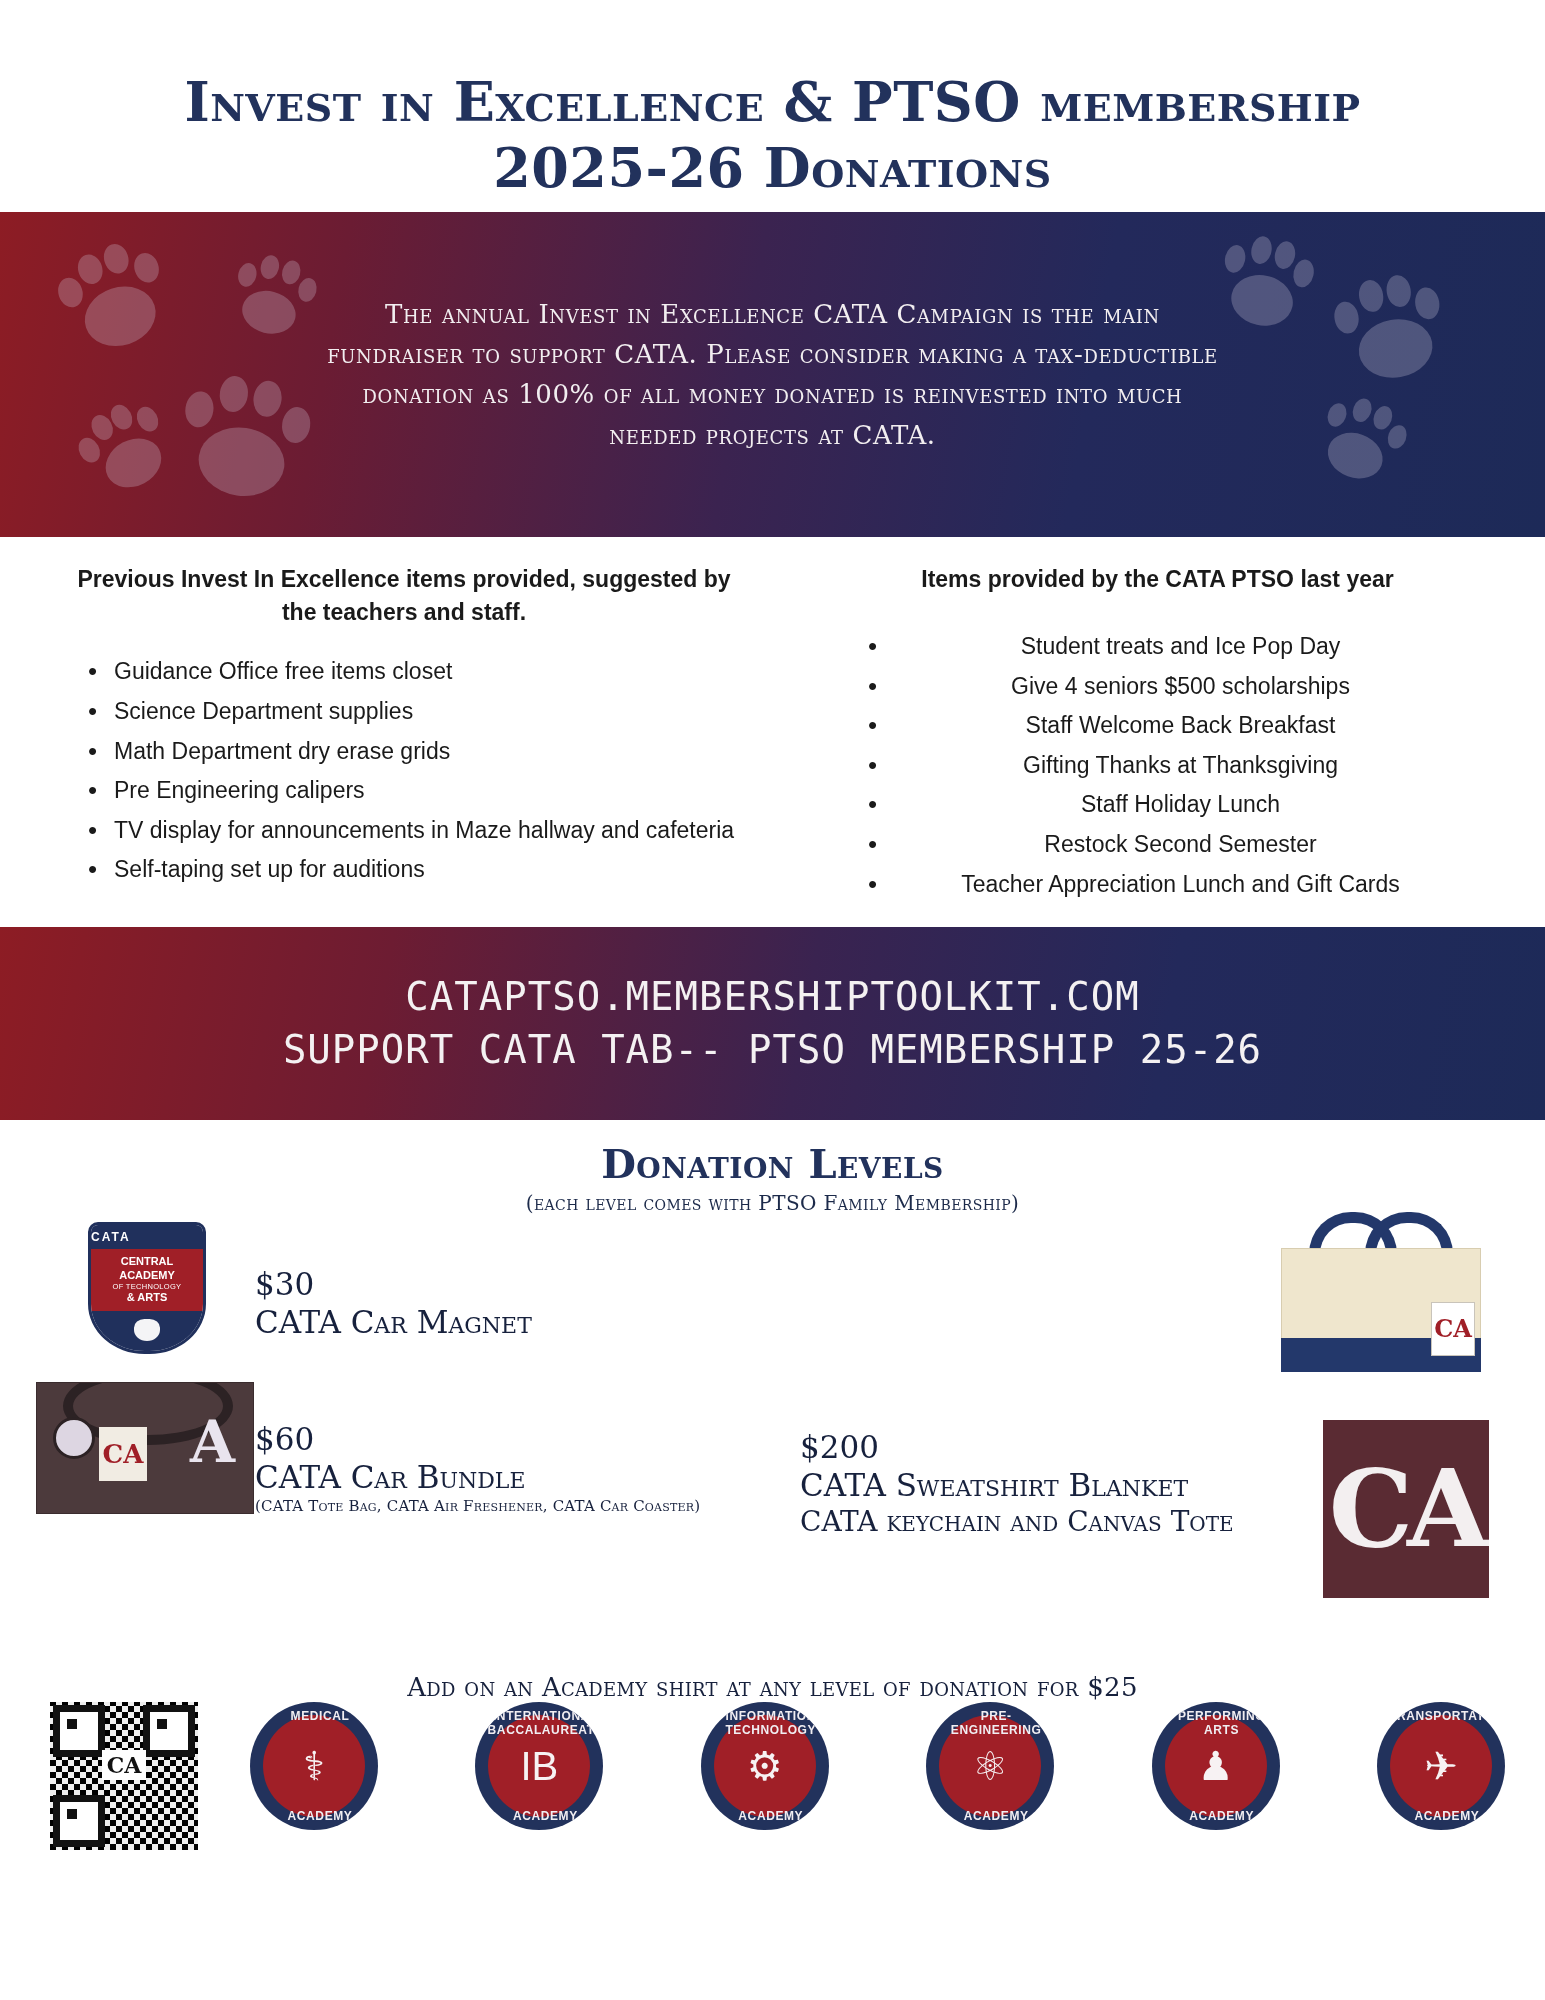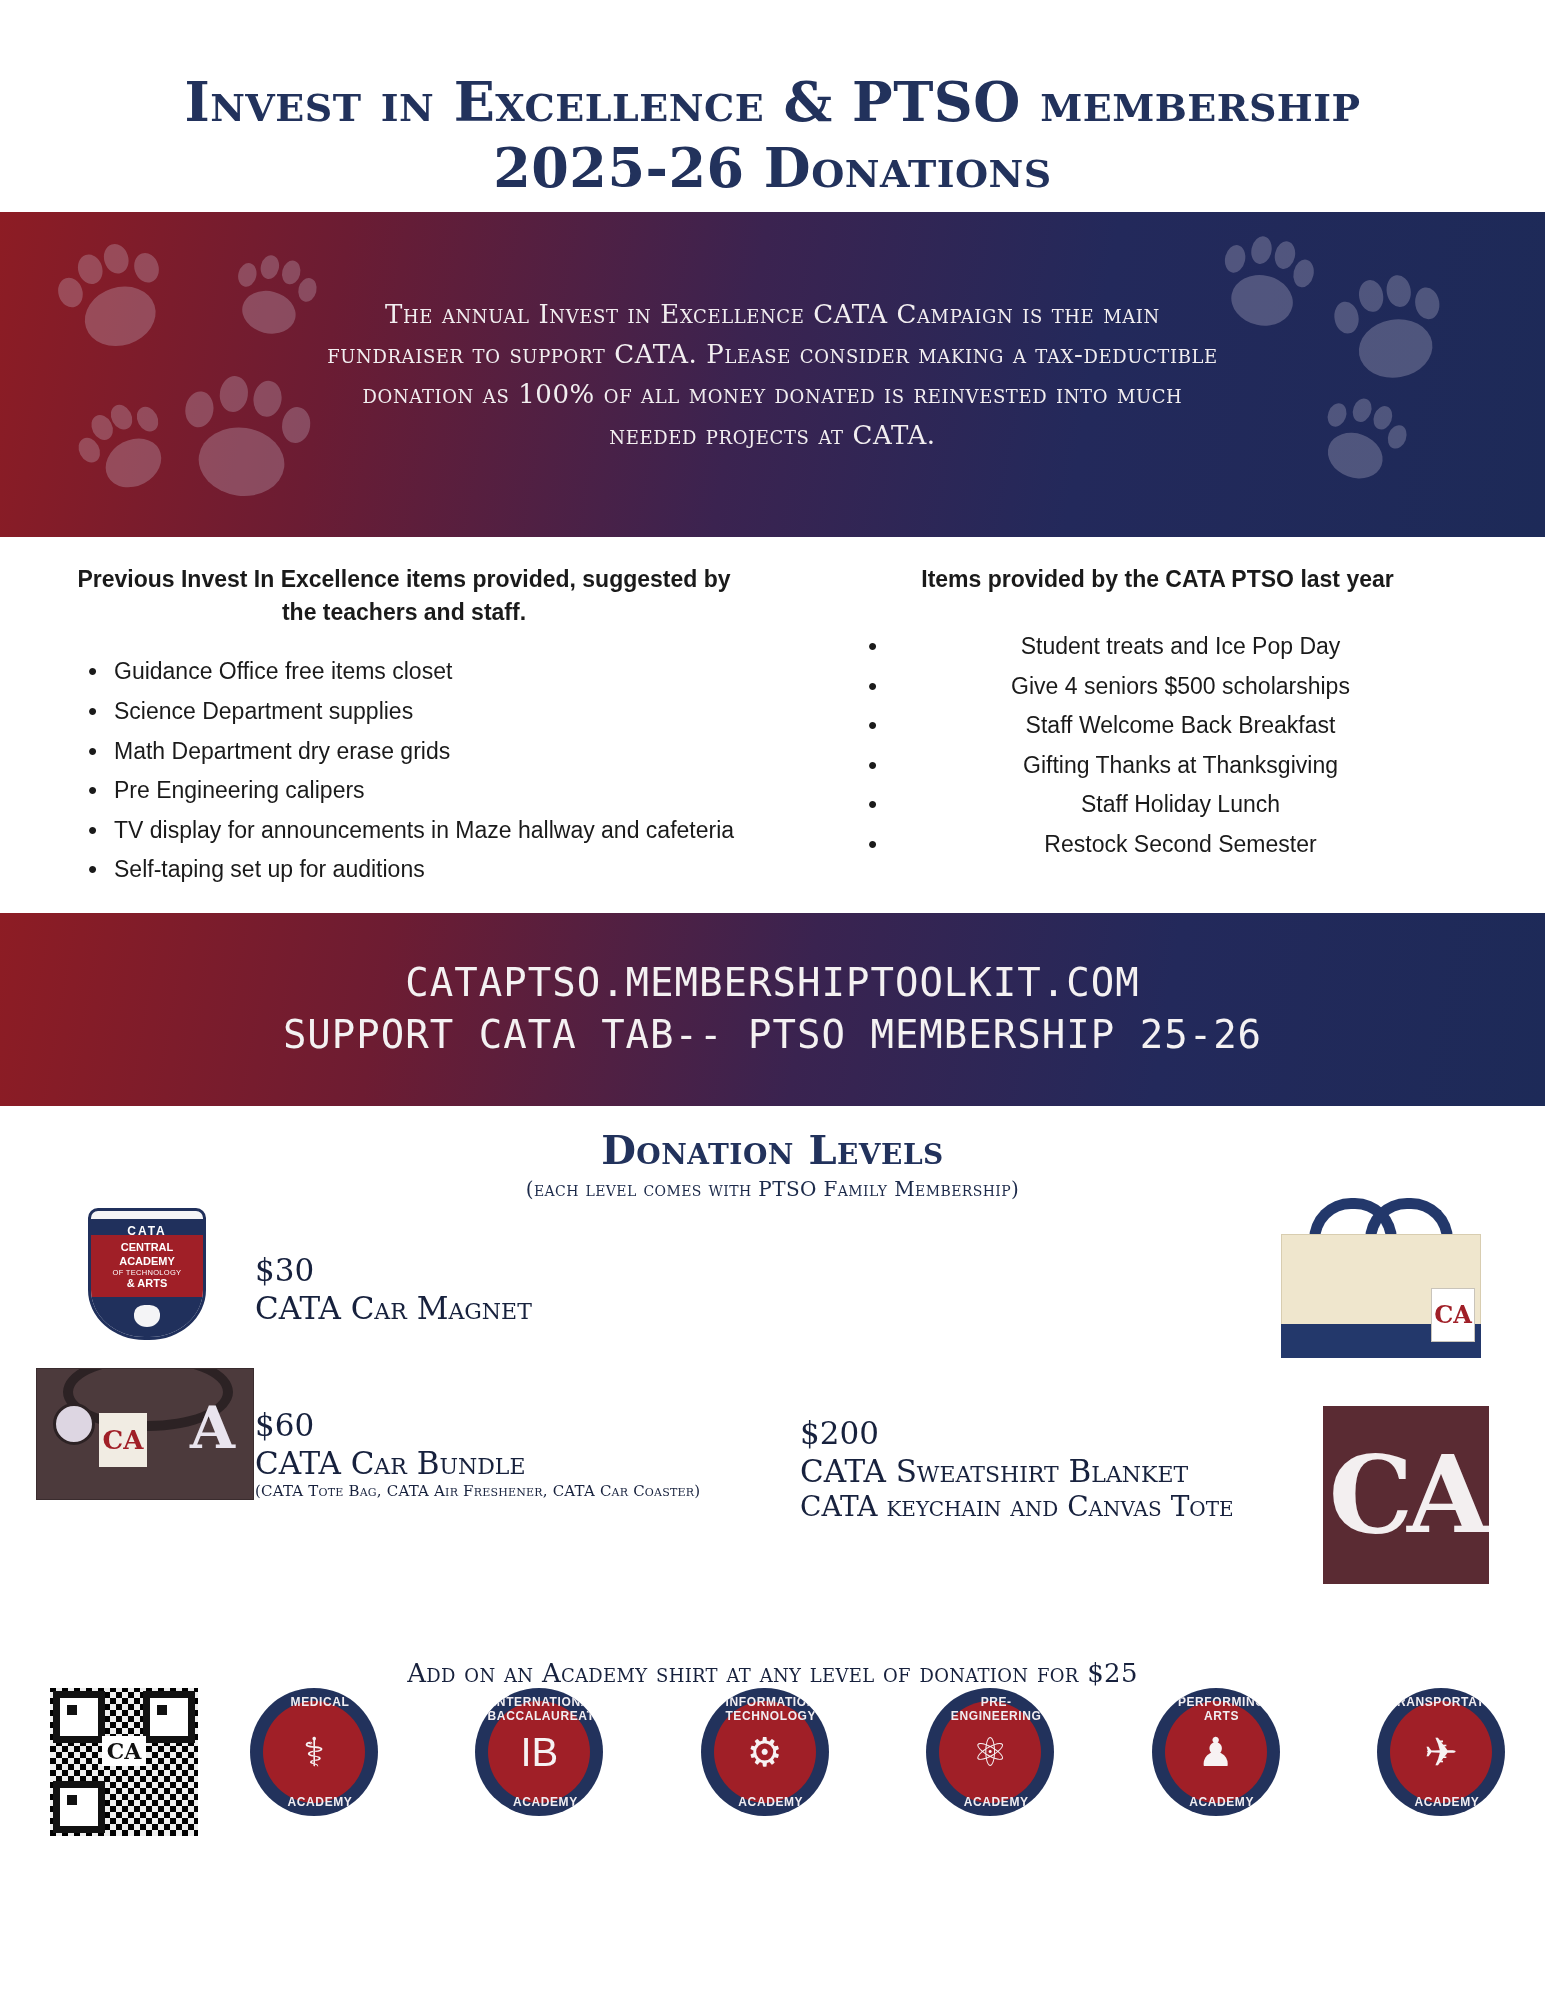--- a/index.html
+++ b/index.html
@@ -192,28 +192,27 @@
   .shield .body {
     position: absolute;
     inset: 0;
     background: #f4f4f6;
     border: 3px solid #20305c;
     border-radius: 10px 10px 48% 48% / 10px 10px 38% 38%;
     overflow: hidden;
   }
   .shield .topbar {
     position: absolute;
-    left: 0; right: 0; top: 8px;
+    left: 0; right: 0; top: 0;
     height: 24px;
     background: #20305c;
     color: #fff;
     font-size: 12px;
     font-weight: bold;
     letter-spacing: 2px;
-    text-align: center;
     line-height: 24px;
   }
   .shield .mid {
     position: absolute;
     left: 0; right: 0; top: 24px;
     height: 62px;
     background: #a01f27;
     color: #fff;
     display: flex;
     flex-direction: column;
@@ -547,20 +546,21 @@
     </div>
     <div class="col right">
       <div class="col-title">Items provided by the CATA PTSO last year</div>
       <ul class="bullets centered">
         <li>Student treats and Ice Pop Day</li>
         <li>Give 4 seniors $500 scholarships</li>
         <li>Staff Welcome Back Breakfast</li>
         <li>Gifting Thanks at Thanksgiving</li>
         <li>Staff Holiday Lunch</li>
         <li>Restock Second Semester</li>
+        <li>Teacher Appreciation Lunch and Gift Cards</li>
       </ul>
     </div>
   </div>
 
   <div class="urlband">
     <div class="line1">cataptso.membershiptoolkit.com</div>
     <div class="line2">Support CATA tab-- PTSO Membership 25-26</div>
   </div>
 
   <div class="levels">

